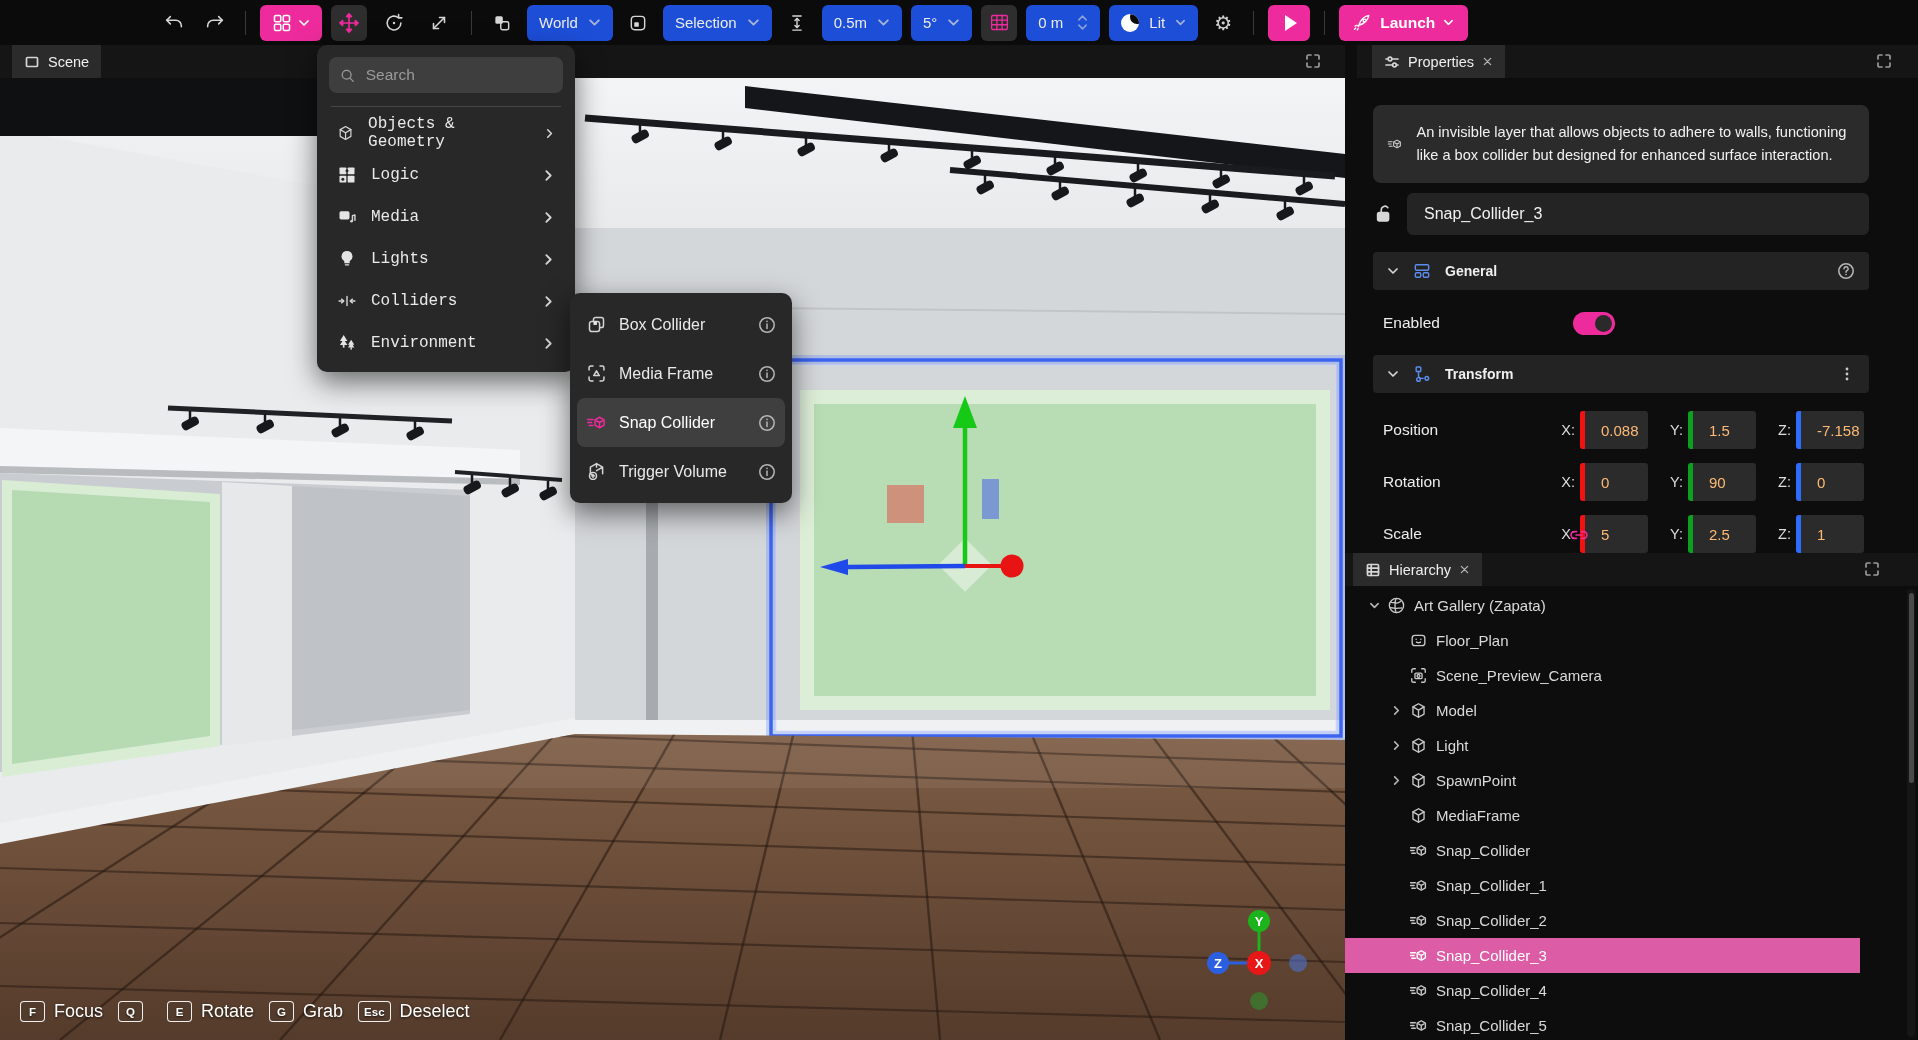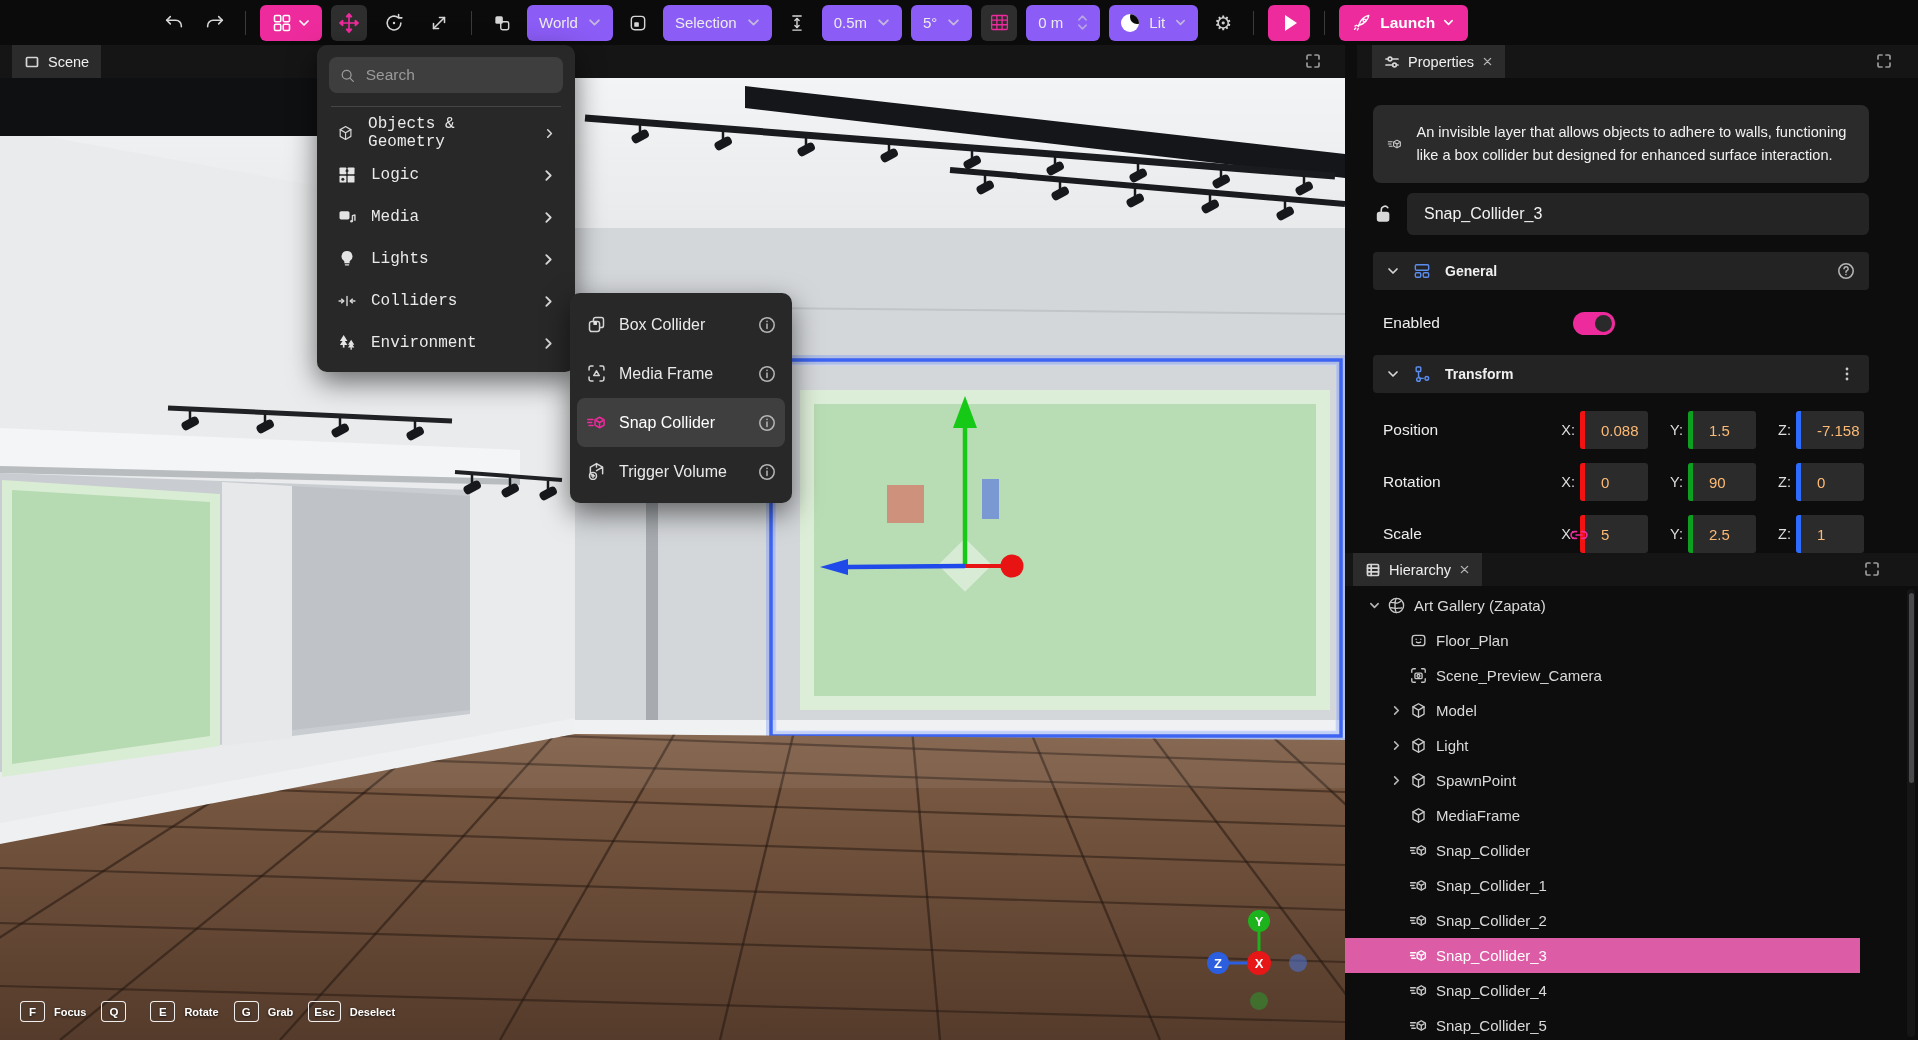--- a/index.html
+++ b/index.html
@@ -9,21 +9,21 @@
   button{font-family:inherit;border:none;background:none;padding:0;cursor:pointer;color:inherit;}
 
   
   #toolbar{position:absolute;left:0;top:0;width:1918px;height:45px;background:#0b0b0c;
            display:flex;align-items:center;gap:9px;padding-left:158px;box-sizing:border-box;}
   .ibtn{width:32px;height:32px;display:flex;align-items:center;justify-content:center;border-radius:6px;}
   .tool{width:36px;height:36px;display:flex;align-items:center;justify-content:center;border-radius:6px;}
   .tool.active{background:#2e2e2e;}
   .tdiv{width:1px;height:24px;background:#3a3a3a;margin:0 5px;flex:none;}
   .addbtn{width:62px;height:36px;border-radius:6px;background:var(--accent);display:flex;align-items:center;justify-content:center;gap:6px;}
-  .tbox{height:36px;background:#8b5cf6;border-radius:6px;display:flex;align-items:center;gap:10px;
+  .tbox{height:36px;background:#1d4ed8;border-radius:6px;display:flex;align-items:center;gap:10px;
         padding:0 12px;font-size:15px;color:#ececec;cursor:pointer;}
   .tbox .chev{opacity:.75}
   .stepcol{display:flex;flex-direction:column;gap:1px;margin-left:4px;}
   .stepcol svg{display:block;opacity:.6}
   .gear{font-size:20px;color:#cfcfcf;line-height:1;}
   .moon{width:18px;height:18px;border-radius:50%;background:#fff;position:relative;overflow:hidden;flex:none;}
   .moon:before{content:"";position:absolute;left:9px;top:-4px;width:14px;height:14px;border-radius:50%;background:#0b0b0c;}
   .playbtn{width:42px;height:36px;border-radius:6px;background:var(--accent);display:flex;align-items:center;justify-content:center;}
   .ptri{width:0;height:0;border-left:12px solid #fff;border-top:8px solid transparent;border-bottom:8px solid transparent;margin-left:3px;}
   .launchbtn{height:36px;border-radius:6px;background:var(--accent);display:flex;align-items:center;gap:8px;
@@ -32,21 +32,21 @@
   
   #vp-tabbar{position:absolute;left:0;top:45px;width:1345px;height:33px;background:#151515;display:flex;align-items:flex-end;}
   .tab{height:33px;display:flex;align-items:center;gap:8px;background:#2b2b2b;padding:0 12px;font-size:14.5px;color:#efefef;}
   #vp-expand{position:absolute;right:24px;top:8px;}
   #viewport{position:absolute;left:0;top:78px;width:1345px;height:962px;background:#d5d8db;overflow:hidden;}
   #viewport svg.scene{position:absolute;left:0;top:0;}
   #shortcuts{position:absolute;left:20px;bottom:18px;display:flex;align-items:center;gap:9px;z-index:5;}
   .key{min-width:13px;height:19px;padding:0 5px;border:1.6px solid rgba(255,255,255,.92);border-radius:4px;
        display:flex;align-items:center;justify-content:center;font-size:11.5px;font-weight:700;color:#fff;
        text-shadow:0 1px 2px rgba(0,0,0,.7);background:rgba(40,40,40,.12);}
-  .klabel{font-size:11px;color:#fff;text-shadow:0 1px 3px rgba(0,0,0,.75);margin-right:6px;font-weight:bold;}
+  .klabel{font-size:18px;color:#fff;text-shadow:0 1px 3px rgba(0,0,0,.75);margin-right:6px;}
 
   
   #addmenu{position:absolute;left:317px;top:45px;width:258px;background:#282829;border-radius:10px;
            box-shadow:0 10px 28px rgba(0,0,0,.55);padding:12px 12px 8px;box-sizing:border-box;z-index:20;}
   #msearch{display:flex;align-items:center;gap:9px;background:#3e3e3f;border-radius:8px;height:36px;padding:0 11px;}
   #msearch input{background:none;border:none;outline:none;color:#e8e8e8;font-size:15.5px;width:100%;font-family:inherit;}
   #msearch input::placeholder{color:#9b9b9b;}
   .mdiv{height:1px;background:#464646;margin:13px 2px 5px;}
   .mitem{height:42px;display:flex;align-items:center;gap:14px;padding:0 8px;border-radius:8px;font-size:16px;color:#eaeaea;cursor:pointer;font-family:Liberation Mono, monospace;}
   .mitem .sp{flex:1}

